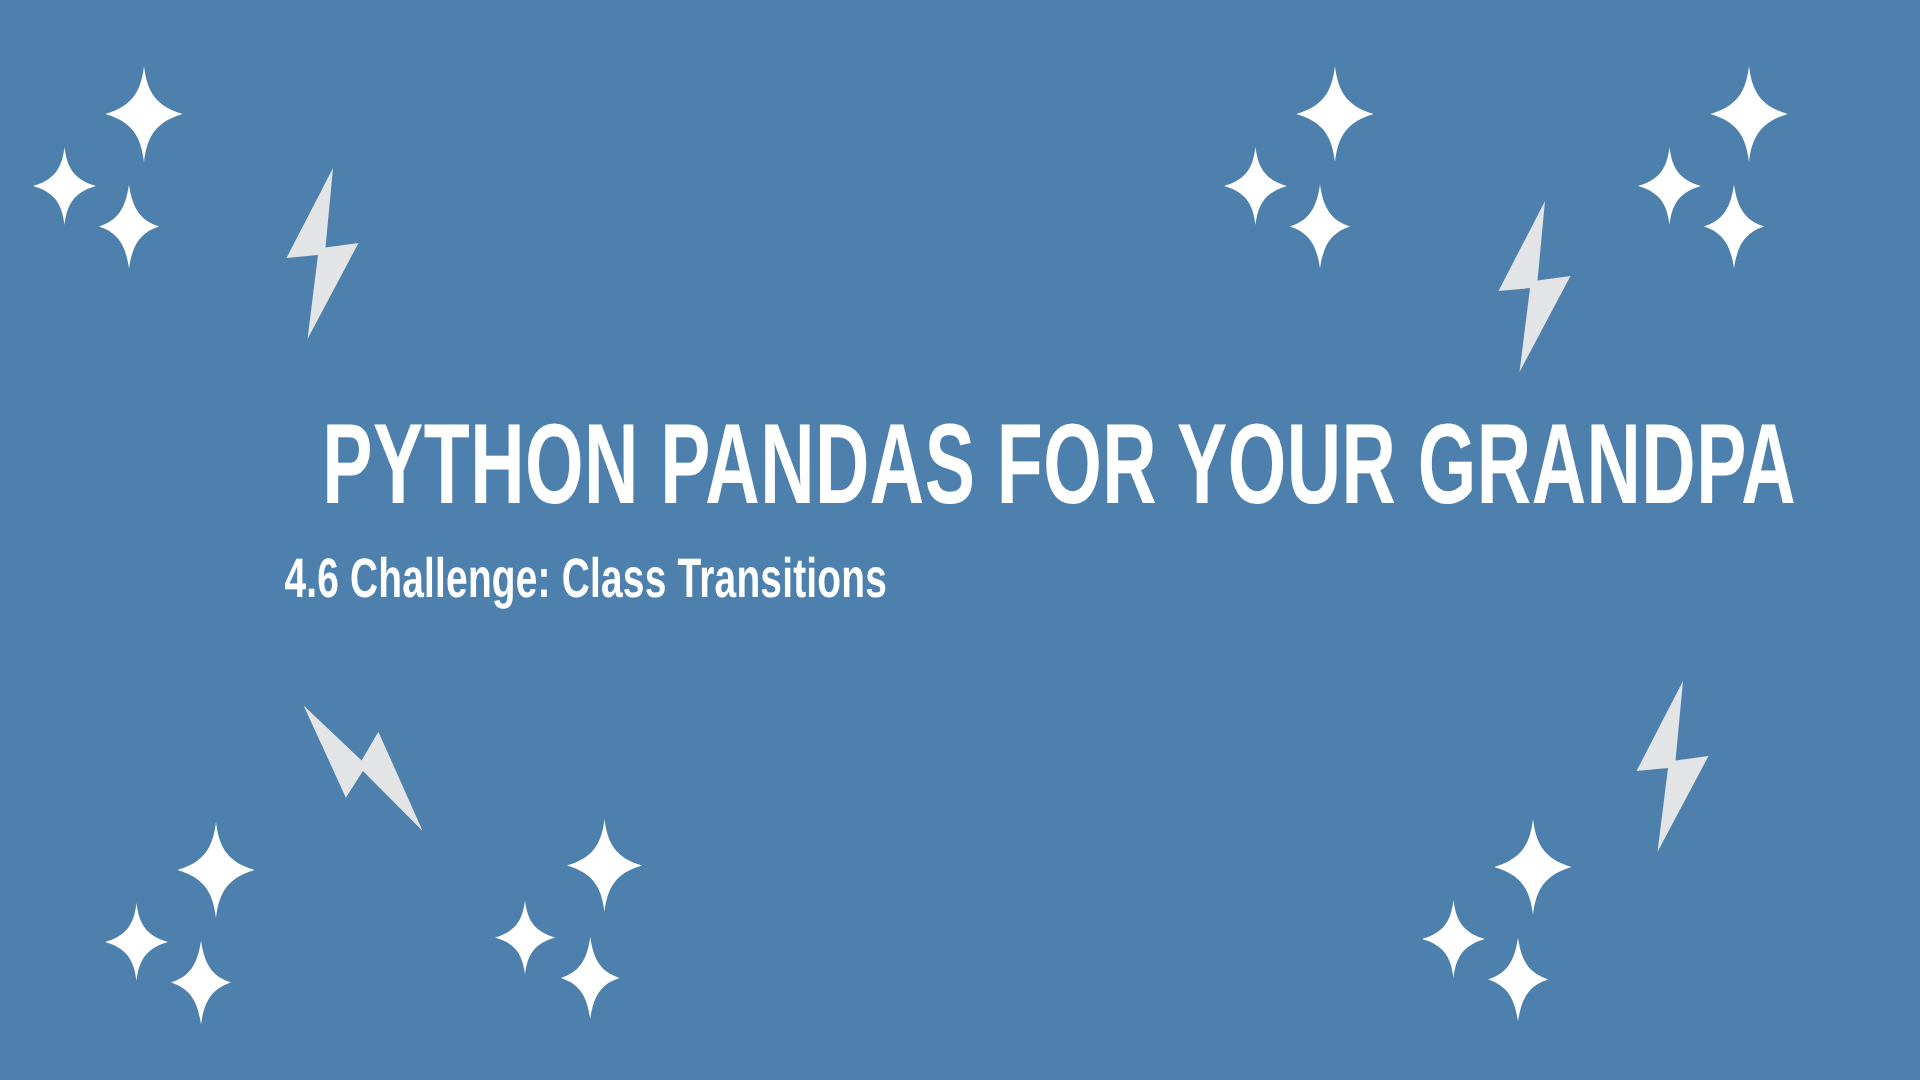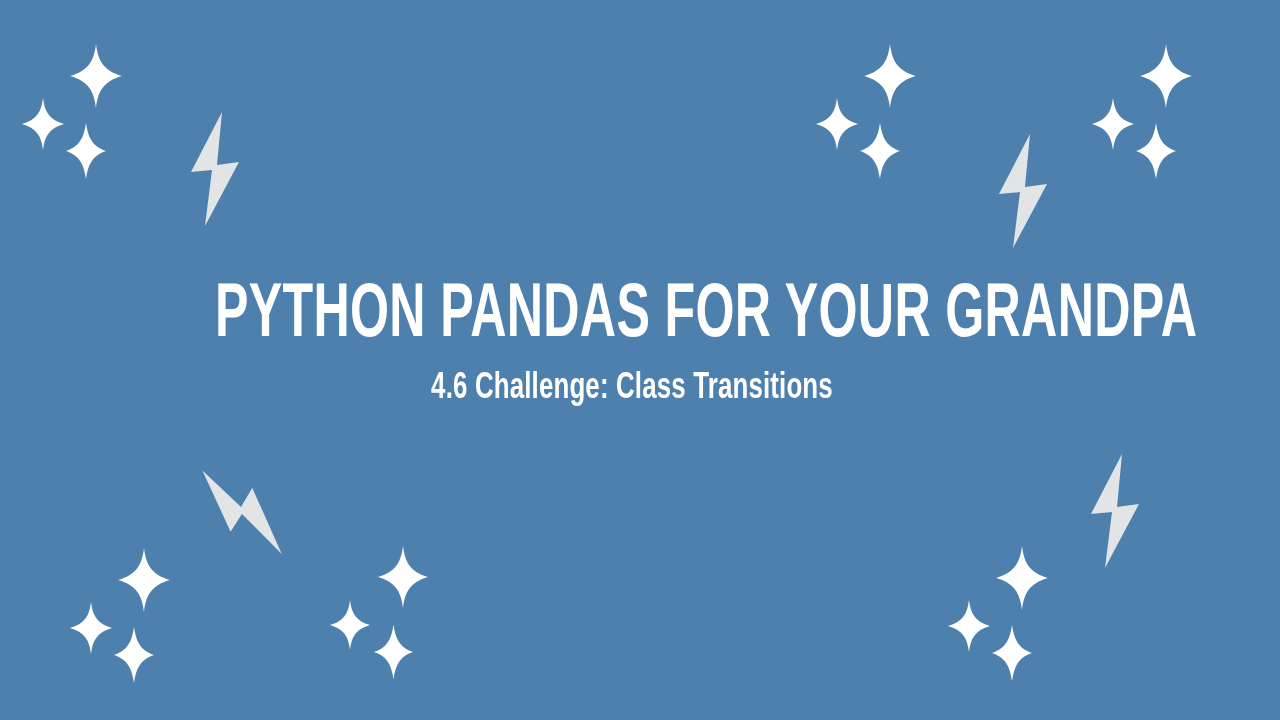--- a/index.html
+++ b/index.html
@@ -30,21 +30,20 @@
     display: block;
   }
   .sparkle svg, .bolt svg { display: block; }
 
   
   .text-block {
     position: absolute;
     left: 0;
     right: 16px;
     top: 268px;
-    text-align: center;
   }
   .slide-title {
     margin: 0;
     color: #ffffff;
     font-family: "Liberation Sans Narrow", "Liberation Sans", sans-serif;
     font-weight: 700;
     font-size: 76px;
     line-height: 84px;
     letter-spacing: 0.5px;
     text-transform: uppercase;

